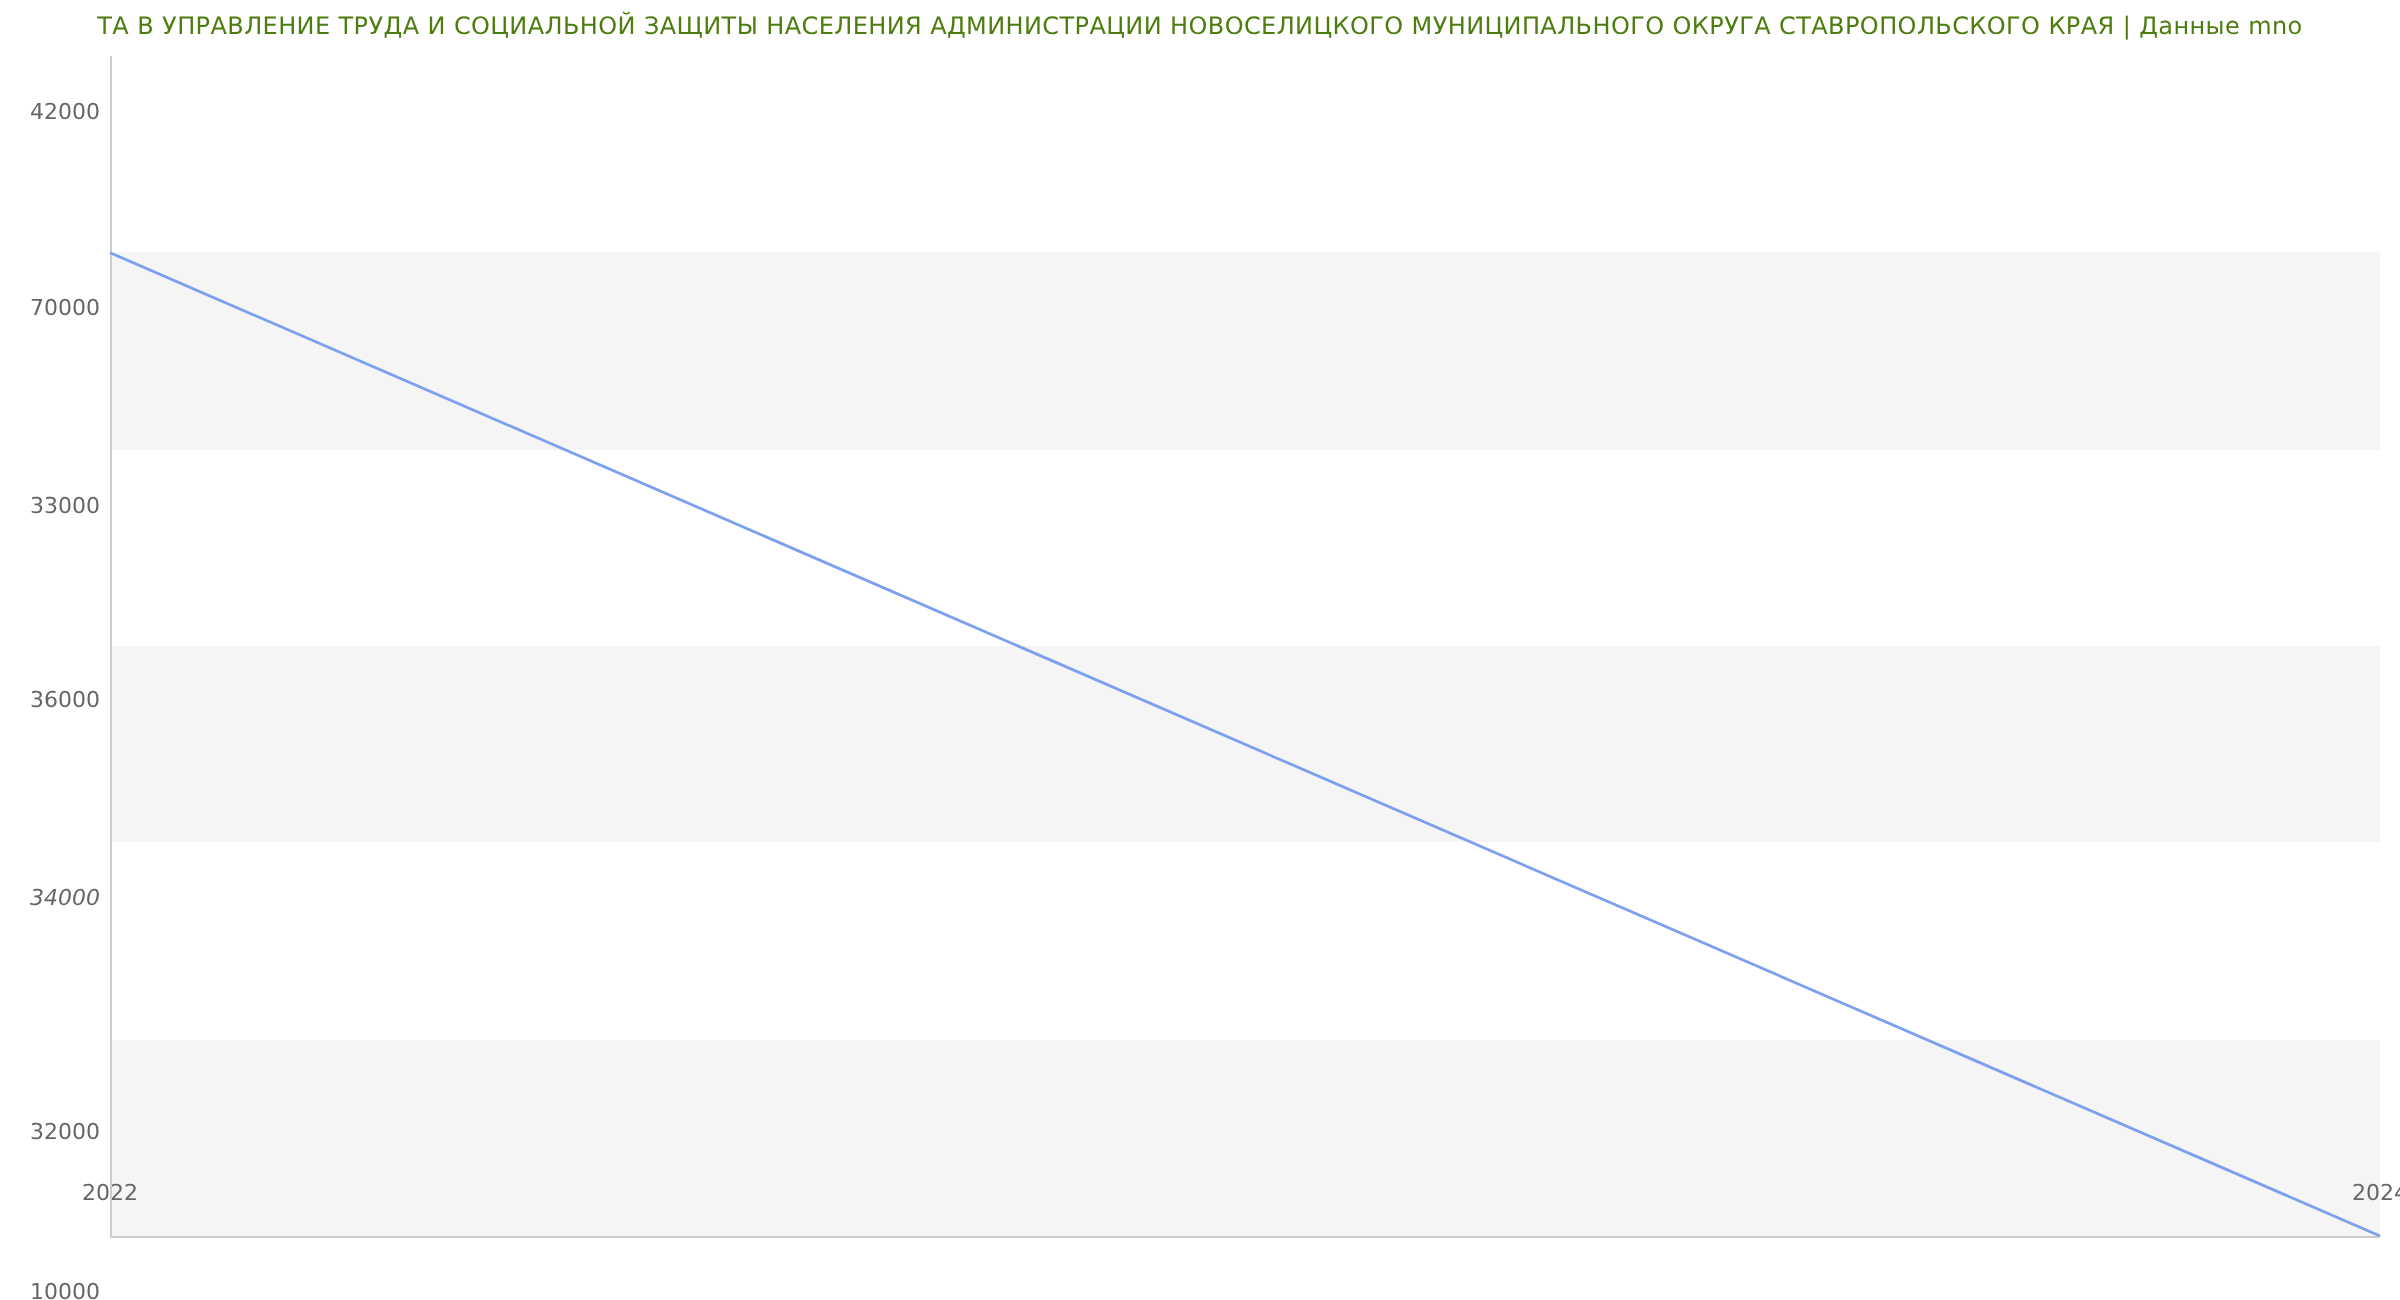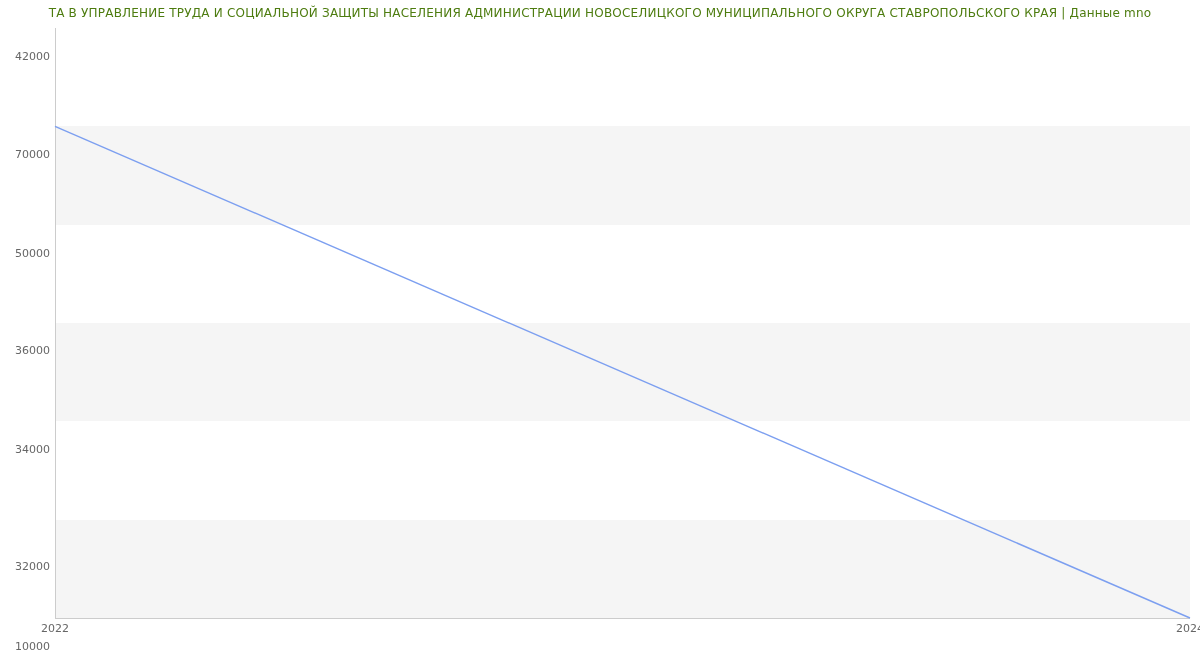--- a/index.html
+++ b/index.html
@@ -30,21 +30,21 @@
     text-align: right;
     transform: translateY(-50%);
     width: 45px;
     margin-top: 28px;
   }
   .x-tick-label {
     position: absolute;
     font-size: 11px;
     color: #666666;
     transform: translateX(-50%);
-    top: 622px;
+    top: 590px;
   }
   .grid-band {
     position: absolute;
     left: 55px;
     width: 1135px;
     background: #f5f5f5;
   }
   .axis-line {
     position: absolute;
     background: #cccccc;
@@ -70,23 +70,23 @@
 
 <div id="bands">
     <div class="grid-band" style="top: 519.667px; height: 98.3333px;"></div>
     <div class="grid-band" style="top: 323px; height: 98.3333px;"></div>
     <div class="grid-band" style="top: 126.333px; height: 98.3333px;"></div>
   </div>
 
 <div id="yticks">
     <div class="y-tick-label" style="top: 618px;">10000</div>
     <div class="y-tick-label" style="top: 538px;">32000</div>
-    <div class="y-tick-label" style="top: 421.333px;">34000</div>
+    <div class="y-tick-label" style="top: 421.333px; font-style: italic;">34000</div>
     <div class="y-tick-label" style="top: 322px;">36000</div>
-    <div class="y-tick-label" style="top: 224.667px;">50000</div>
+    <div class="y-tick-label" style="top: 224.667px;">33000</div>
     <div class="y-tick-label" style="top: 126.333px;">70000</div>
     <div class="y-tick-label" style="top: 28px;">42000</div>
   </div>
 <div id="xticks">
     <div class="x-tick-label" style="left: 55px;">2022</div>
     <div class="x-tick-label" style="left: 1190px;">2024</div>
   </div>
 
 <div id="axis-x" class="axis-line" style="left: 55px; top: 618px; width: 1135px; height: 1px;"></div>
 <div id="axis-y" class="axis-line" style="left: 55px; top: 28px; width: 1px; height: 590px;"></div>

